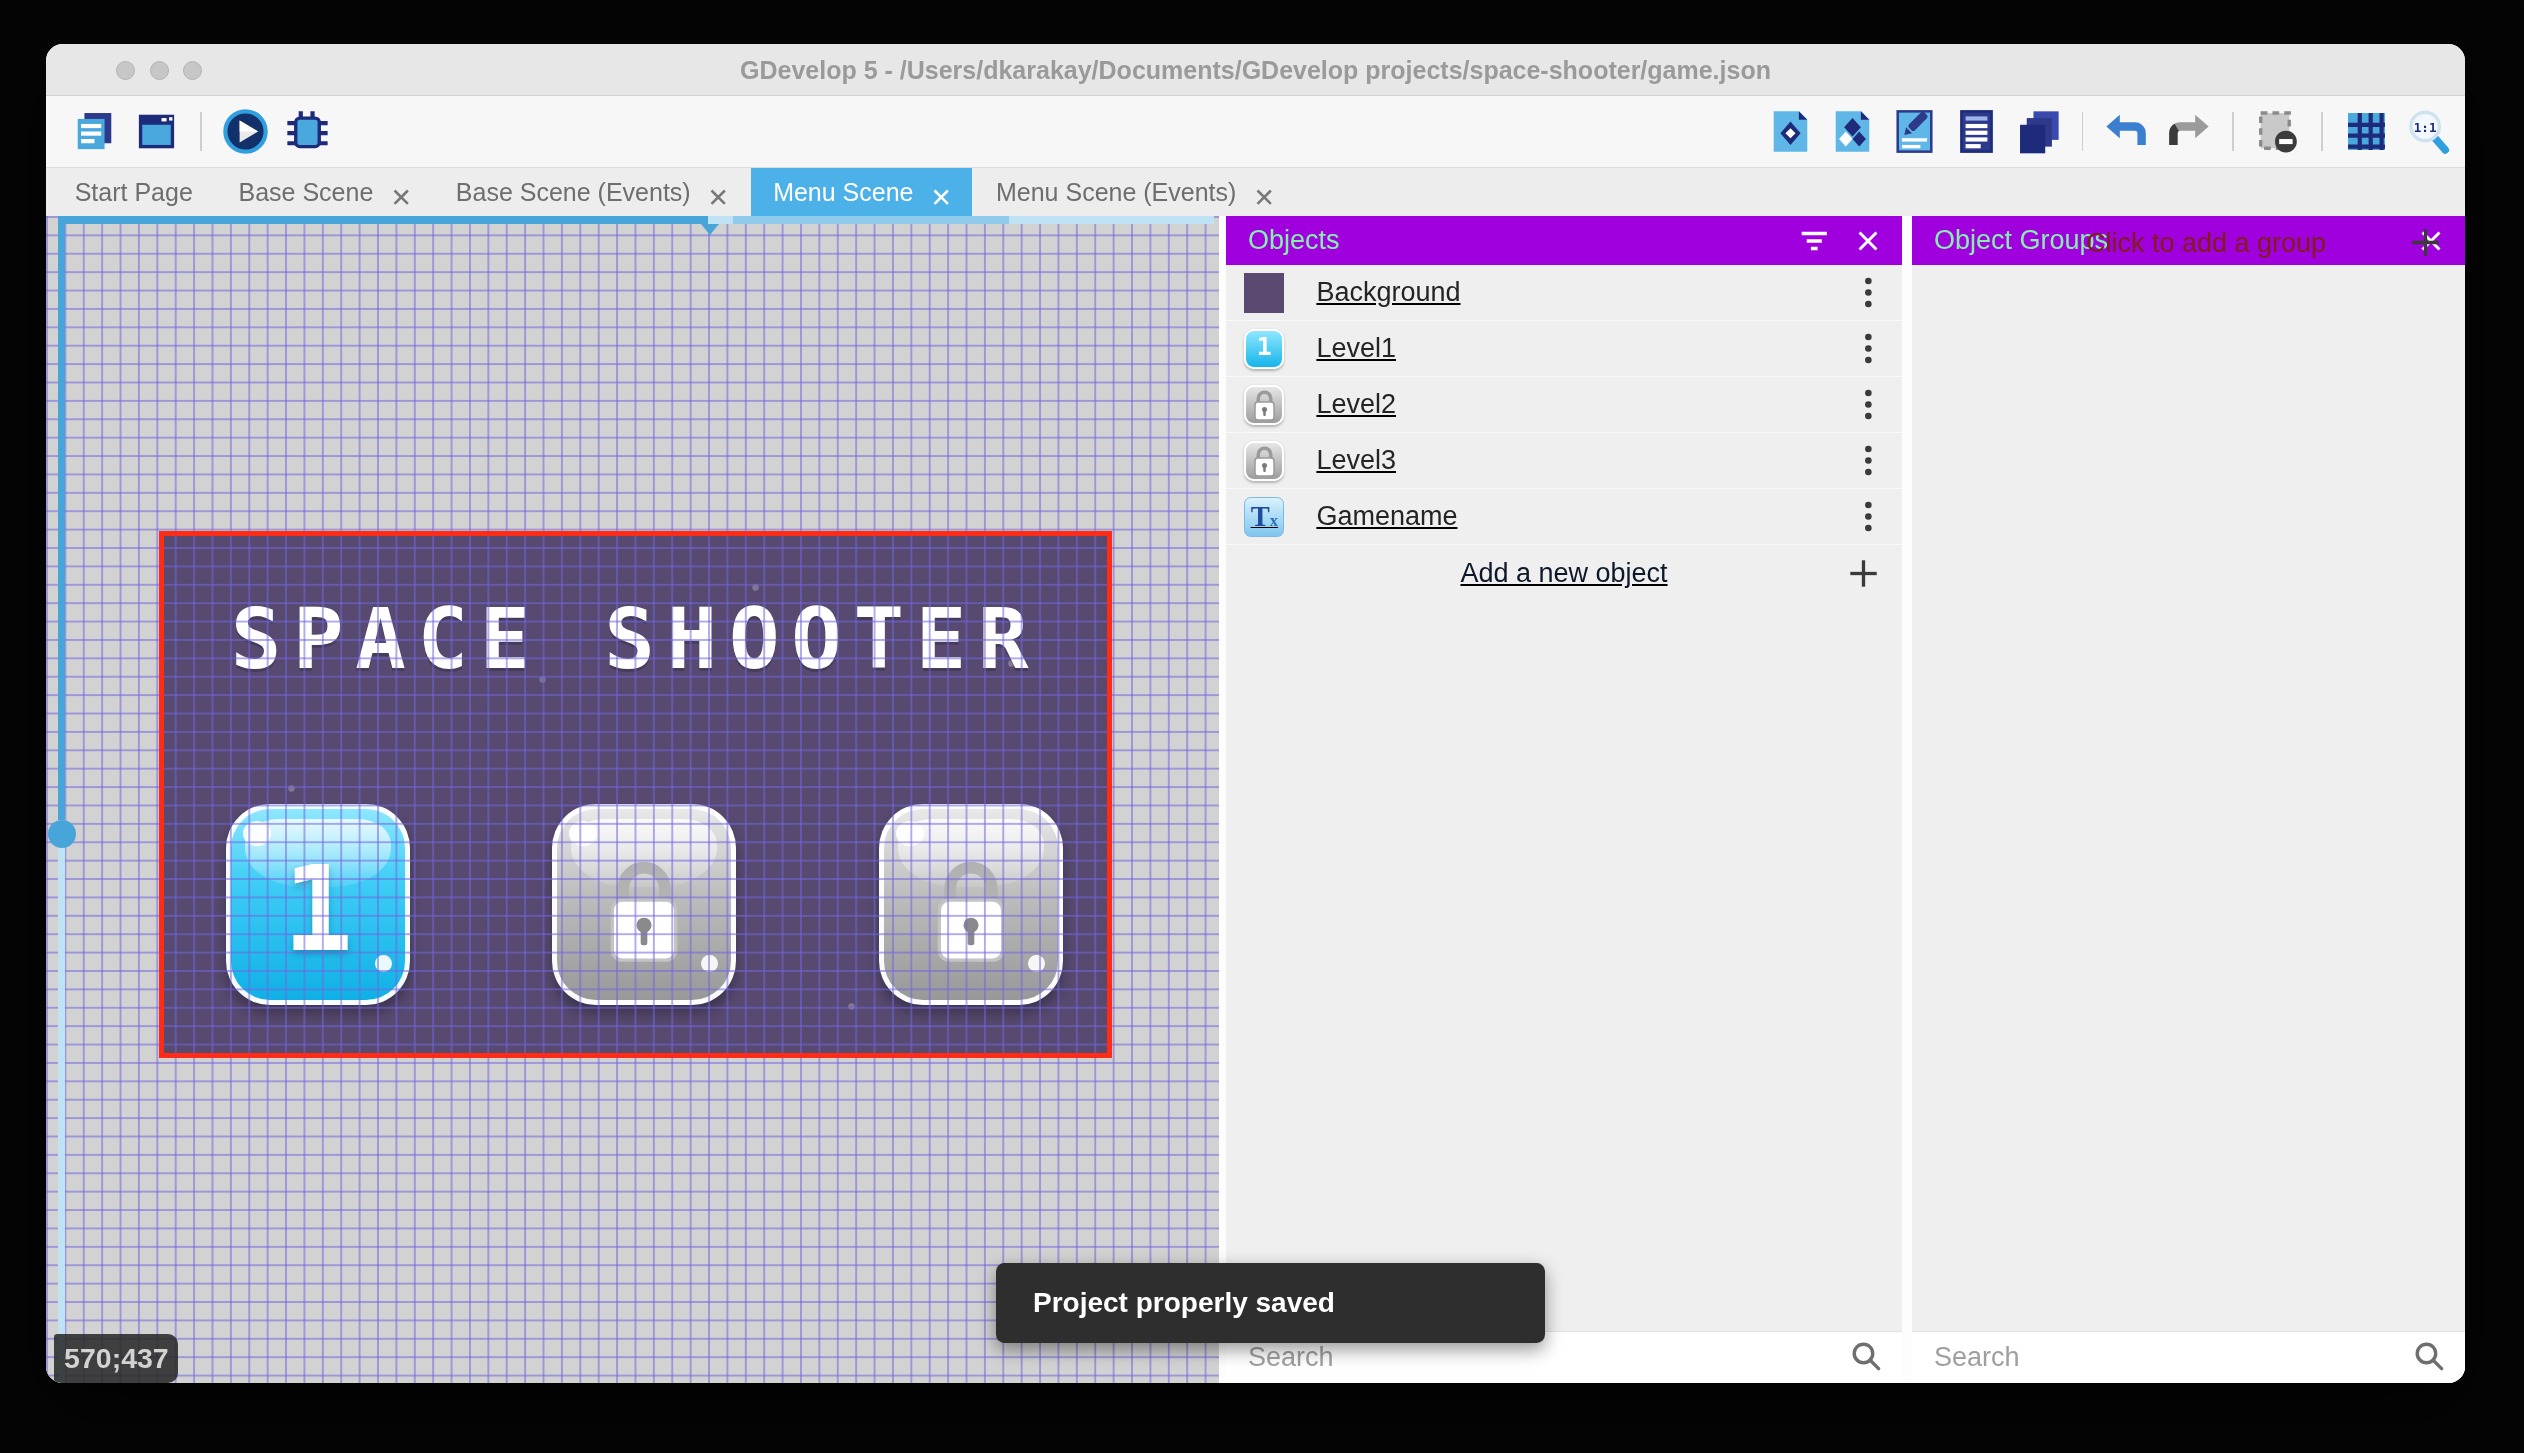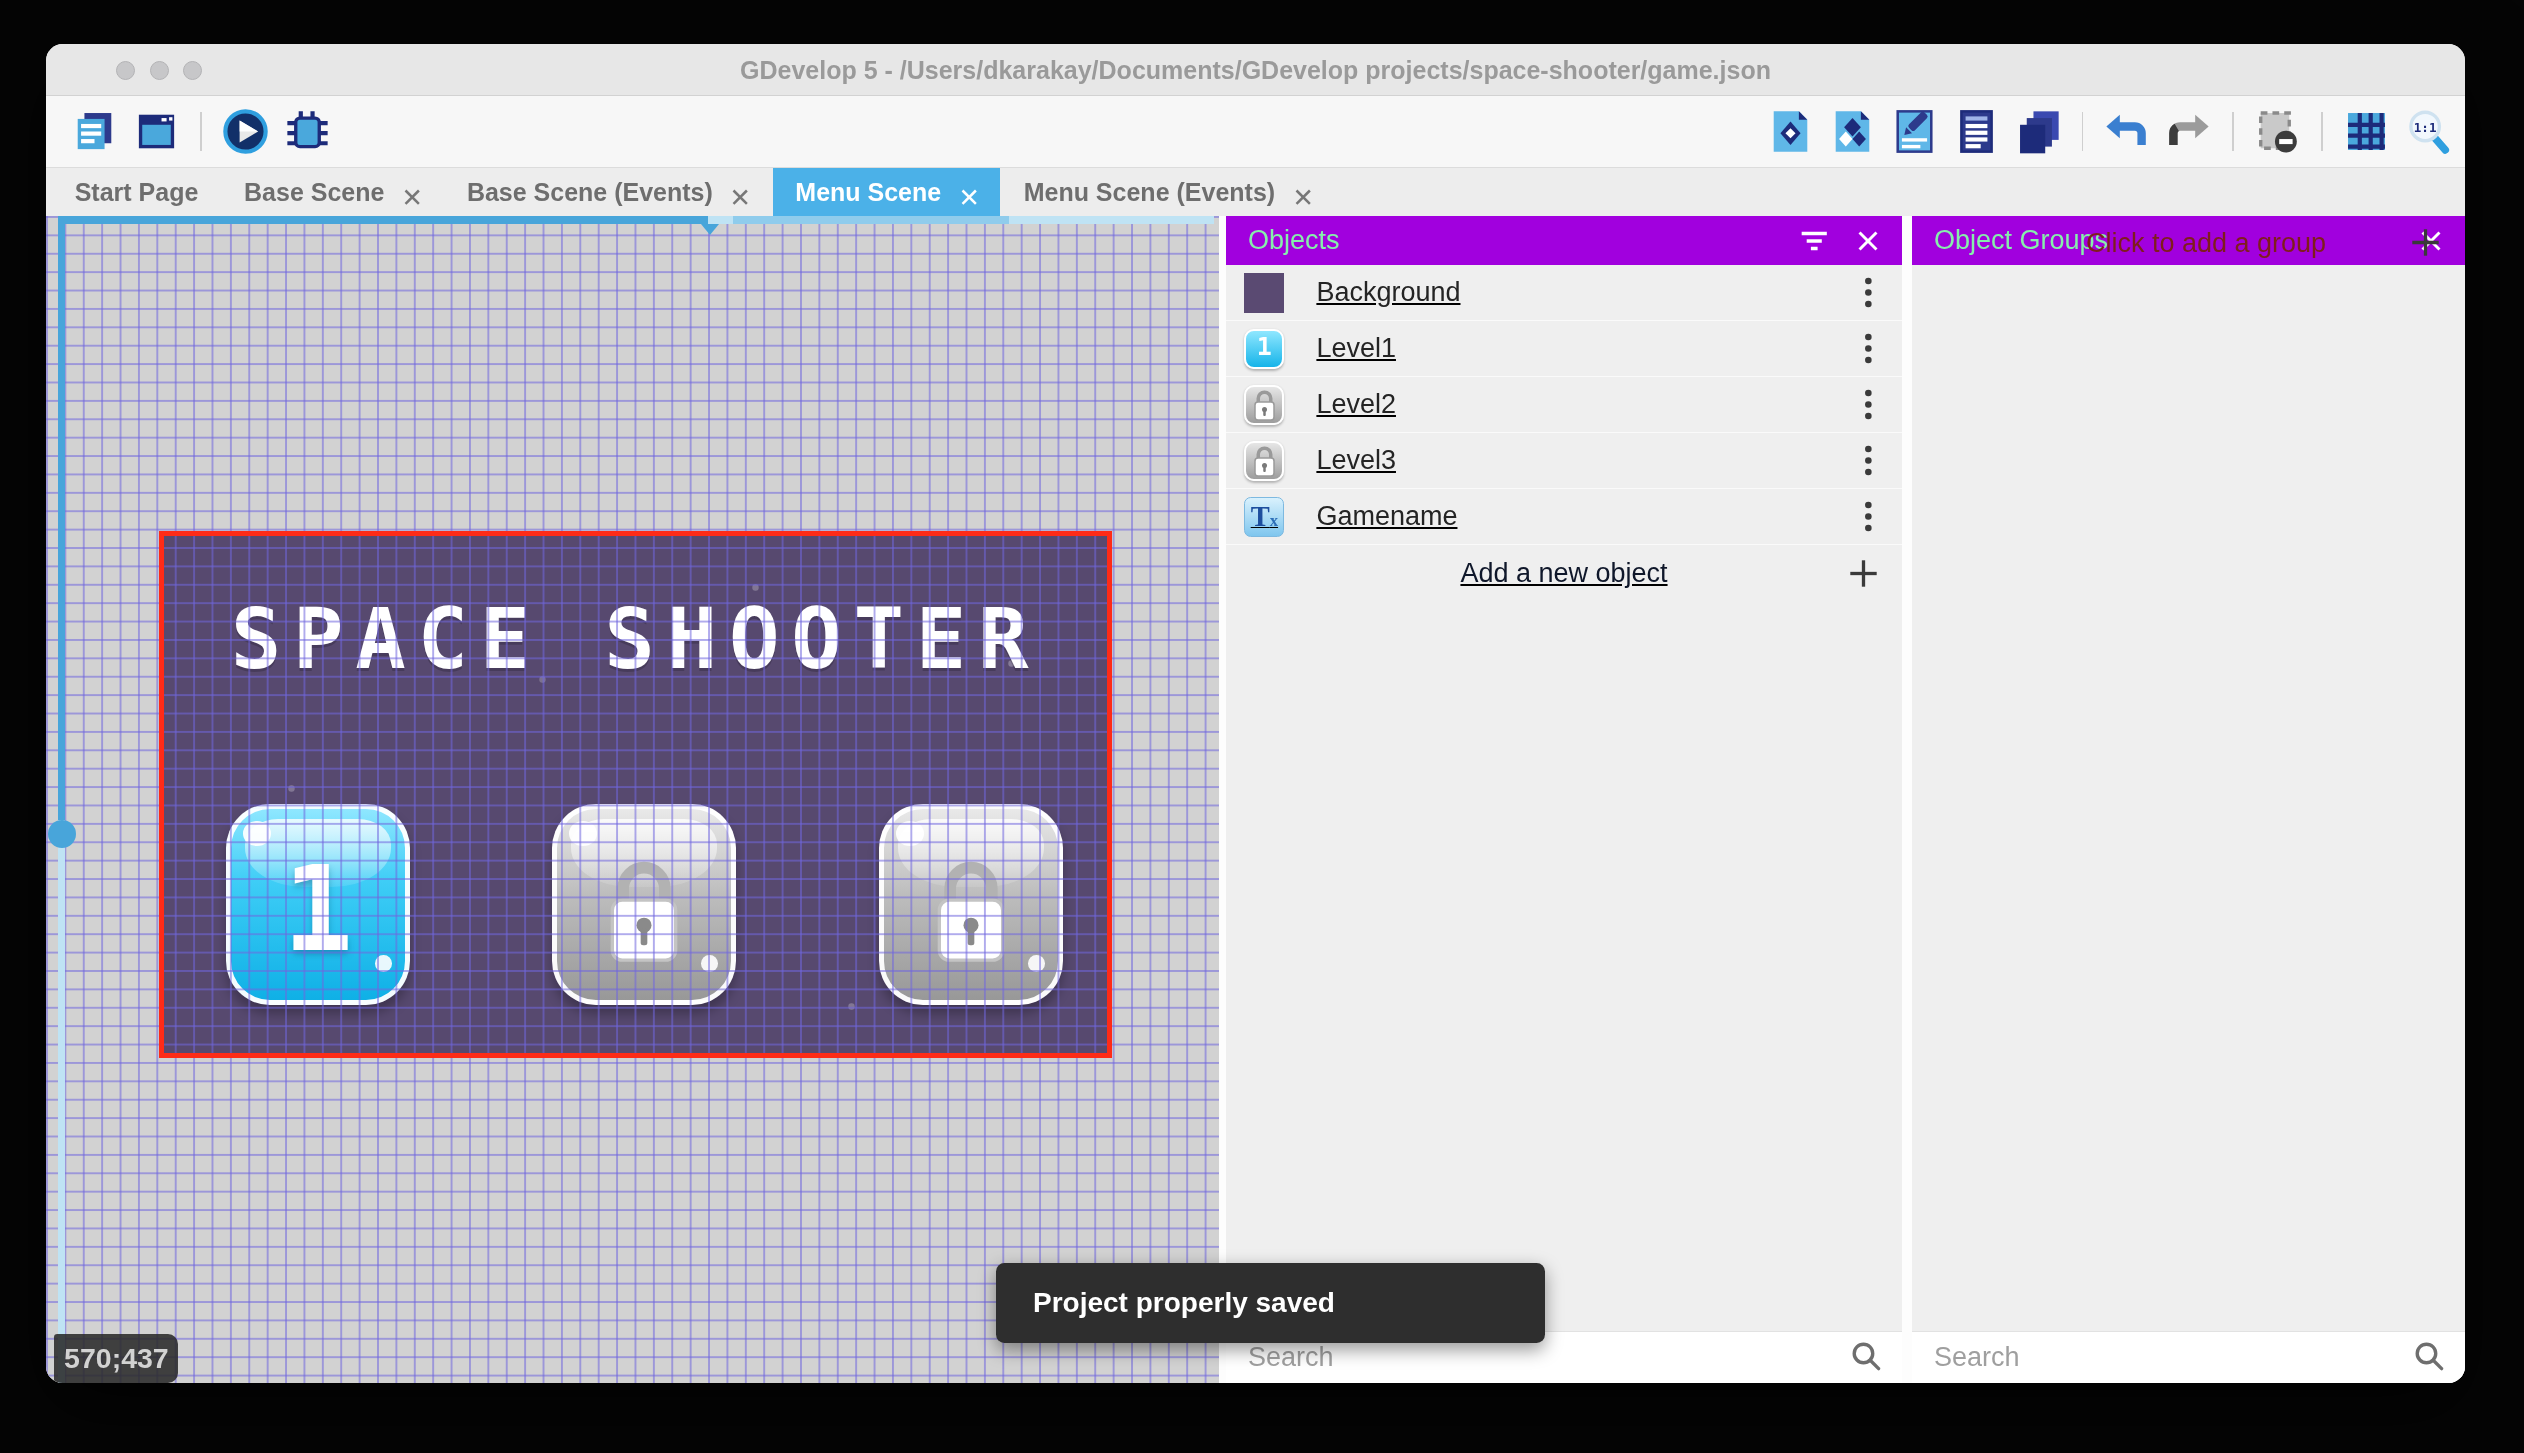--- a/index.html
+++ b/index.html
@@ -26,21 +26,21 @@
   .tb-left { display:flex; align-items:center; gap:15px; padding-left:25px; }
   .tb-right { display:flex; align-items:center; gap:15px; margin-left:auto; padding-right:13.4px; }
   .tb-icon { width:47px; height:47px; display:flex; align-items:center; justify-content:center; }
   .tb-icon svg { width:47px; height:47px; }
   .tb-divider { width:1.7px; height:39px; background:#cfcfcf; margin:0 5px; }
 
   
   .tabstrip { position:absolute; left:0; top:124px; width:100%; height:49px; background:#ededed;
               display:flex; align-items:stretch; }
   .tab { display:flex; align-items:center; gap:18.4px; padding:0 22px; font-size:25px; color:#6e6e6e;
-         background:#ededed; margin-right:1.7px; cursor:default;font-weight:bold; }
+         background:#ededed; margin-right:1.7px; cursor:default; }
   .tab:first-child { margin-left:6.7px; }
   .tab.active { background:#4bb1e8; color:#fff; }
   .tab .x { width:18.4px; height:18.4px; }
   .tab .x svg { width:18.4px; height:18.4px; stroke:#777; stroke-width:3; }
   .tab.active .x svg { stroke:#fff; }
 
   
   .content { position:absolute; left:0; top:172px; width:100%; height:1167px; }
 
   

